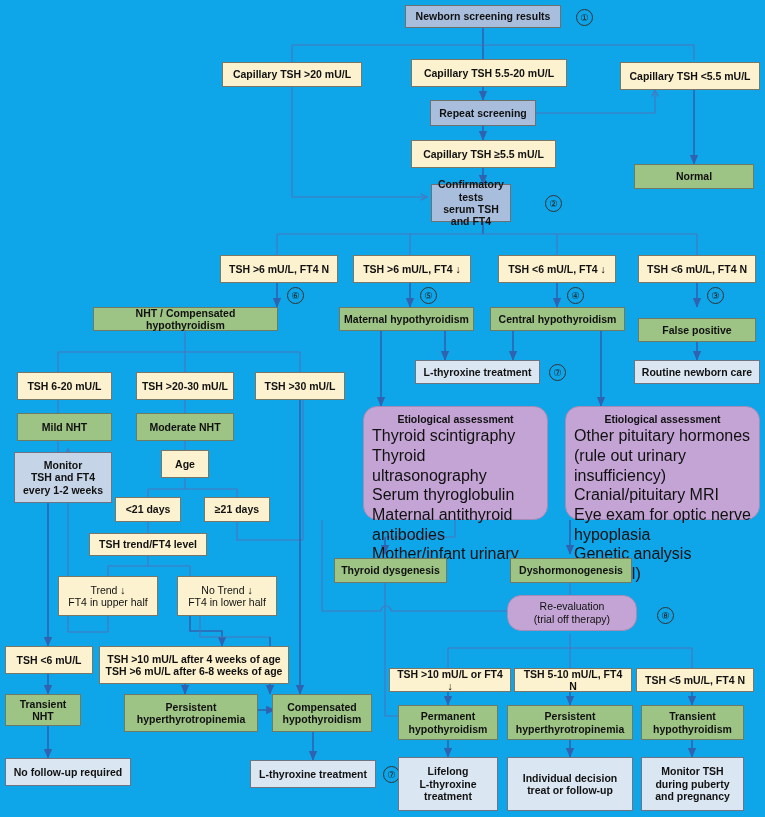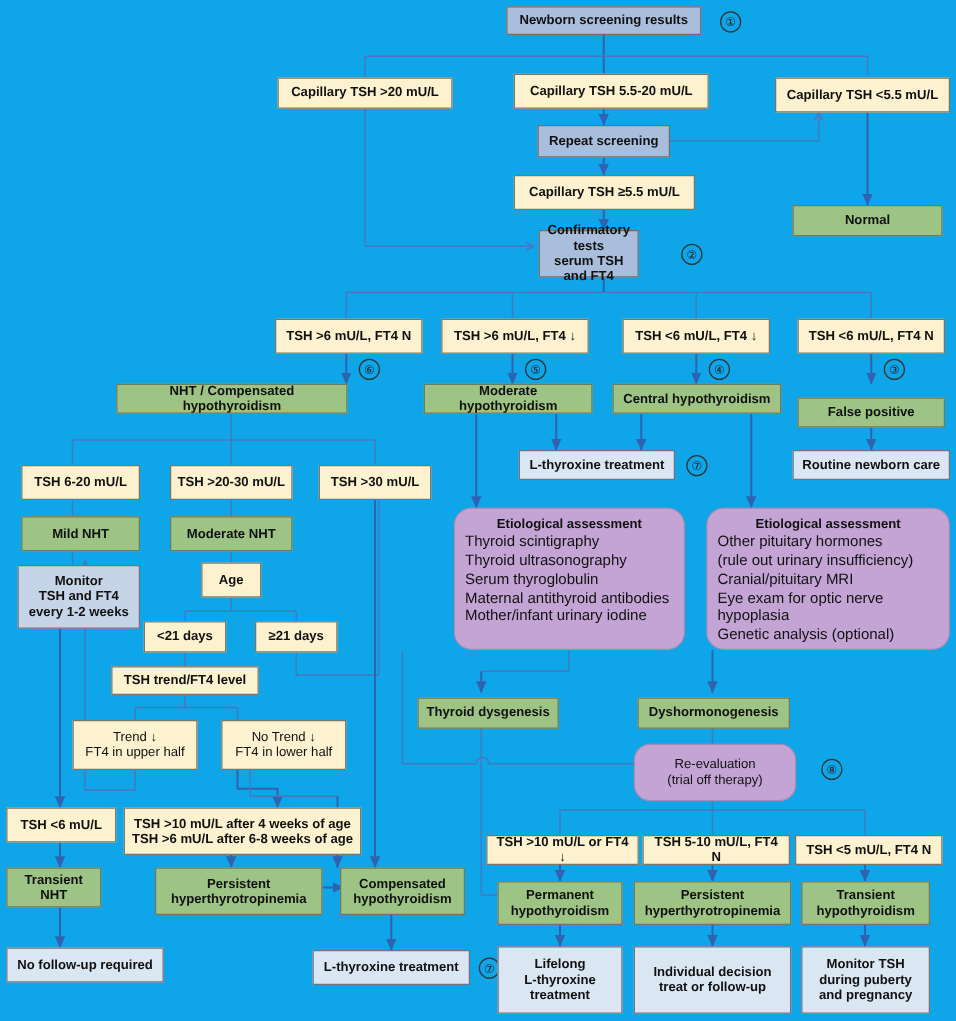--- a/index.html
+++ b/index.html
@@ -9,21 +9,21 @@
         justify-content:center;text-align:center;font-weight:bold;color:#111;
         font-size:10.5px;line-height:1.18;padding:2px 4px;border:1.3px solid #7d7b67;}
   .cream{background:#fdf2cf;border-color:#7a7766;}
   .blue{background:#a9bedd;border-color:#6f6f6f;}
   .green{background:#9dc484;border-color:#6f7a63;}
   .lblue{background:#dbe6f3;border-color:#6f7480;}
   .mblue{background:#c6d4e8;border-color:#6f7480;}
   .purple{background:#c3a4d4;border-color:#a48cb6;border-radius:14px;
           font-weight:normal;display:block;padding:6px 8px;text-align:left;}
   .purple .ptitle{font-weight:bold;text-align:center;display:block;margin-bottom:1px;}
-  .purple .pline{display:block;font-size:12px;line-height:1.23;}
+  .purple .pline{display:block;font-size:16px;line-height:1.23;}
   .purple.center{text-align:center;}
   .purple.center .pline{text-align:center;font-size:10.5px;}
   .ref{position:absolute;width:15px;height:15px;border:1px solid #333;border-radius:50%;
        font-size:9.5px;color:#222;display:flex;align-items:center;justify-content:center;
        font-family:"Liberation Serif", serif;background:transparent;}
   svg.wires{position:absolute;left:0;top:0;width:765px;height:817px;pointer-events:none;}
   .ml{display:block;}
 </style>
 </head>
 <body>
@@ -221,21 +221,21 @@
     <span>④</span>
   </div>
   <div class="ref" style="left:707px;top:287px;">
     <span>③</span>
   </div>
 
   <div class="node green" style="left:93px;top:307px;width:185px;height:24px;">
     <span>NHT / Compensated hypothyroidism</span>
   </div>
   <div class="node green" style="left:339px;top:307px;width:135px;height:24px;">
-    <span>Moderate hypothyroidism</span>
+    <span>Maternal hypothyroidism</span>
   </div>
   <div class="node green" style="left:490px;top:307px;width:135px;height:24px;">
     <span>Central hypothyroidism</span>
   </div>
   <div class="node green" style="left:638px;top:307px;width:118px;height:24px;margin-top:11px;">
     <span>False positive</span>
   </div>
 
   <div class="node lblue" style="left:415px;top:360px;width:125px;height:24px;">
     <span>L-thyroxine treatment</span>
@@ -343,21 +343,21 @@
     <span class="pline">Genetic analysis (optional)</span>
   </div>
 
   <div class="node green" style="left:334px;top:558px;width:113px;height:25px;">
     <span>Thyroid dysgenesis</span>
   </div>
   <div class="node green" style="left:510px;top:558px;width:122px;height:25px;">
     <span>Dyshormonogenesis</span>
   </div>
 
-  <div class="node purple center" style="left:507px;top:595px;width:130px;height:46px;display:flex;flex-direction:column;justify-content:center;border-radius:13px;">
+  <div class="node purple center" style="left:507px;top:595px;width:130px;height:36px;display:flex;flex-direction:column;justify-content:center;">
     <span class="pline">Re-evaluation</span>
     <span class="pline">(trial off therapy)</span>
   </div>
   <div class="ref" style="left:657px;top:607px;">
     <span>⑧</span>
   </div>
 
   <div class="node cream" style="left:389px;top:668px;width:122px;height:24px;">
     <span>TSH &gt;10 mU/L or FT4 ↓</span>
   </div>

